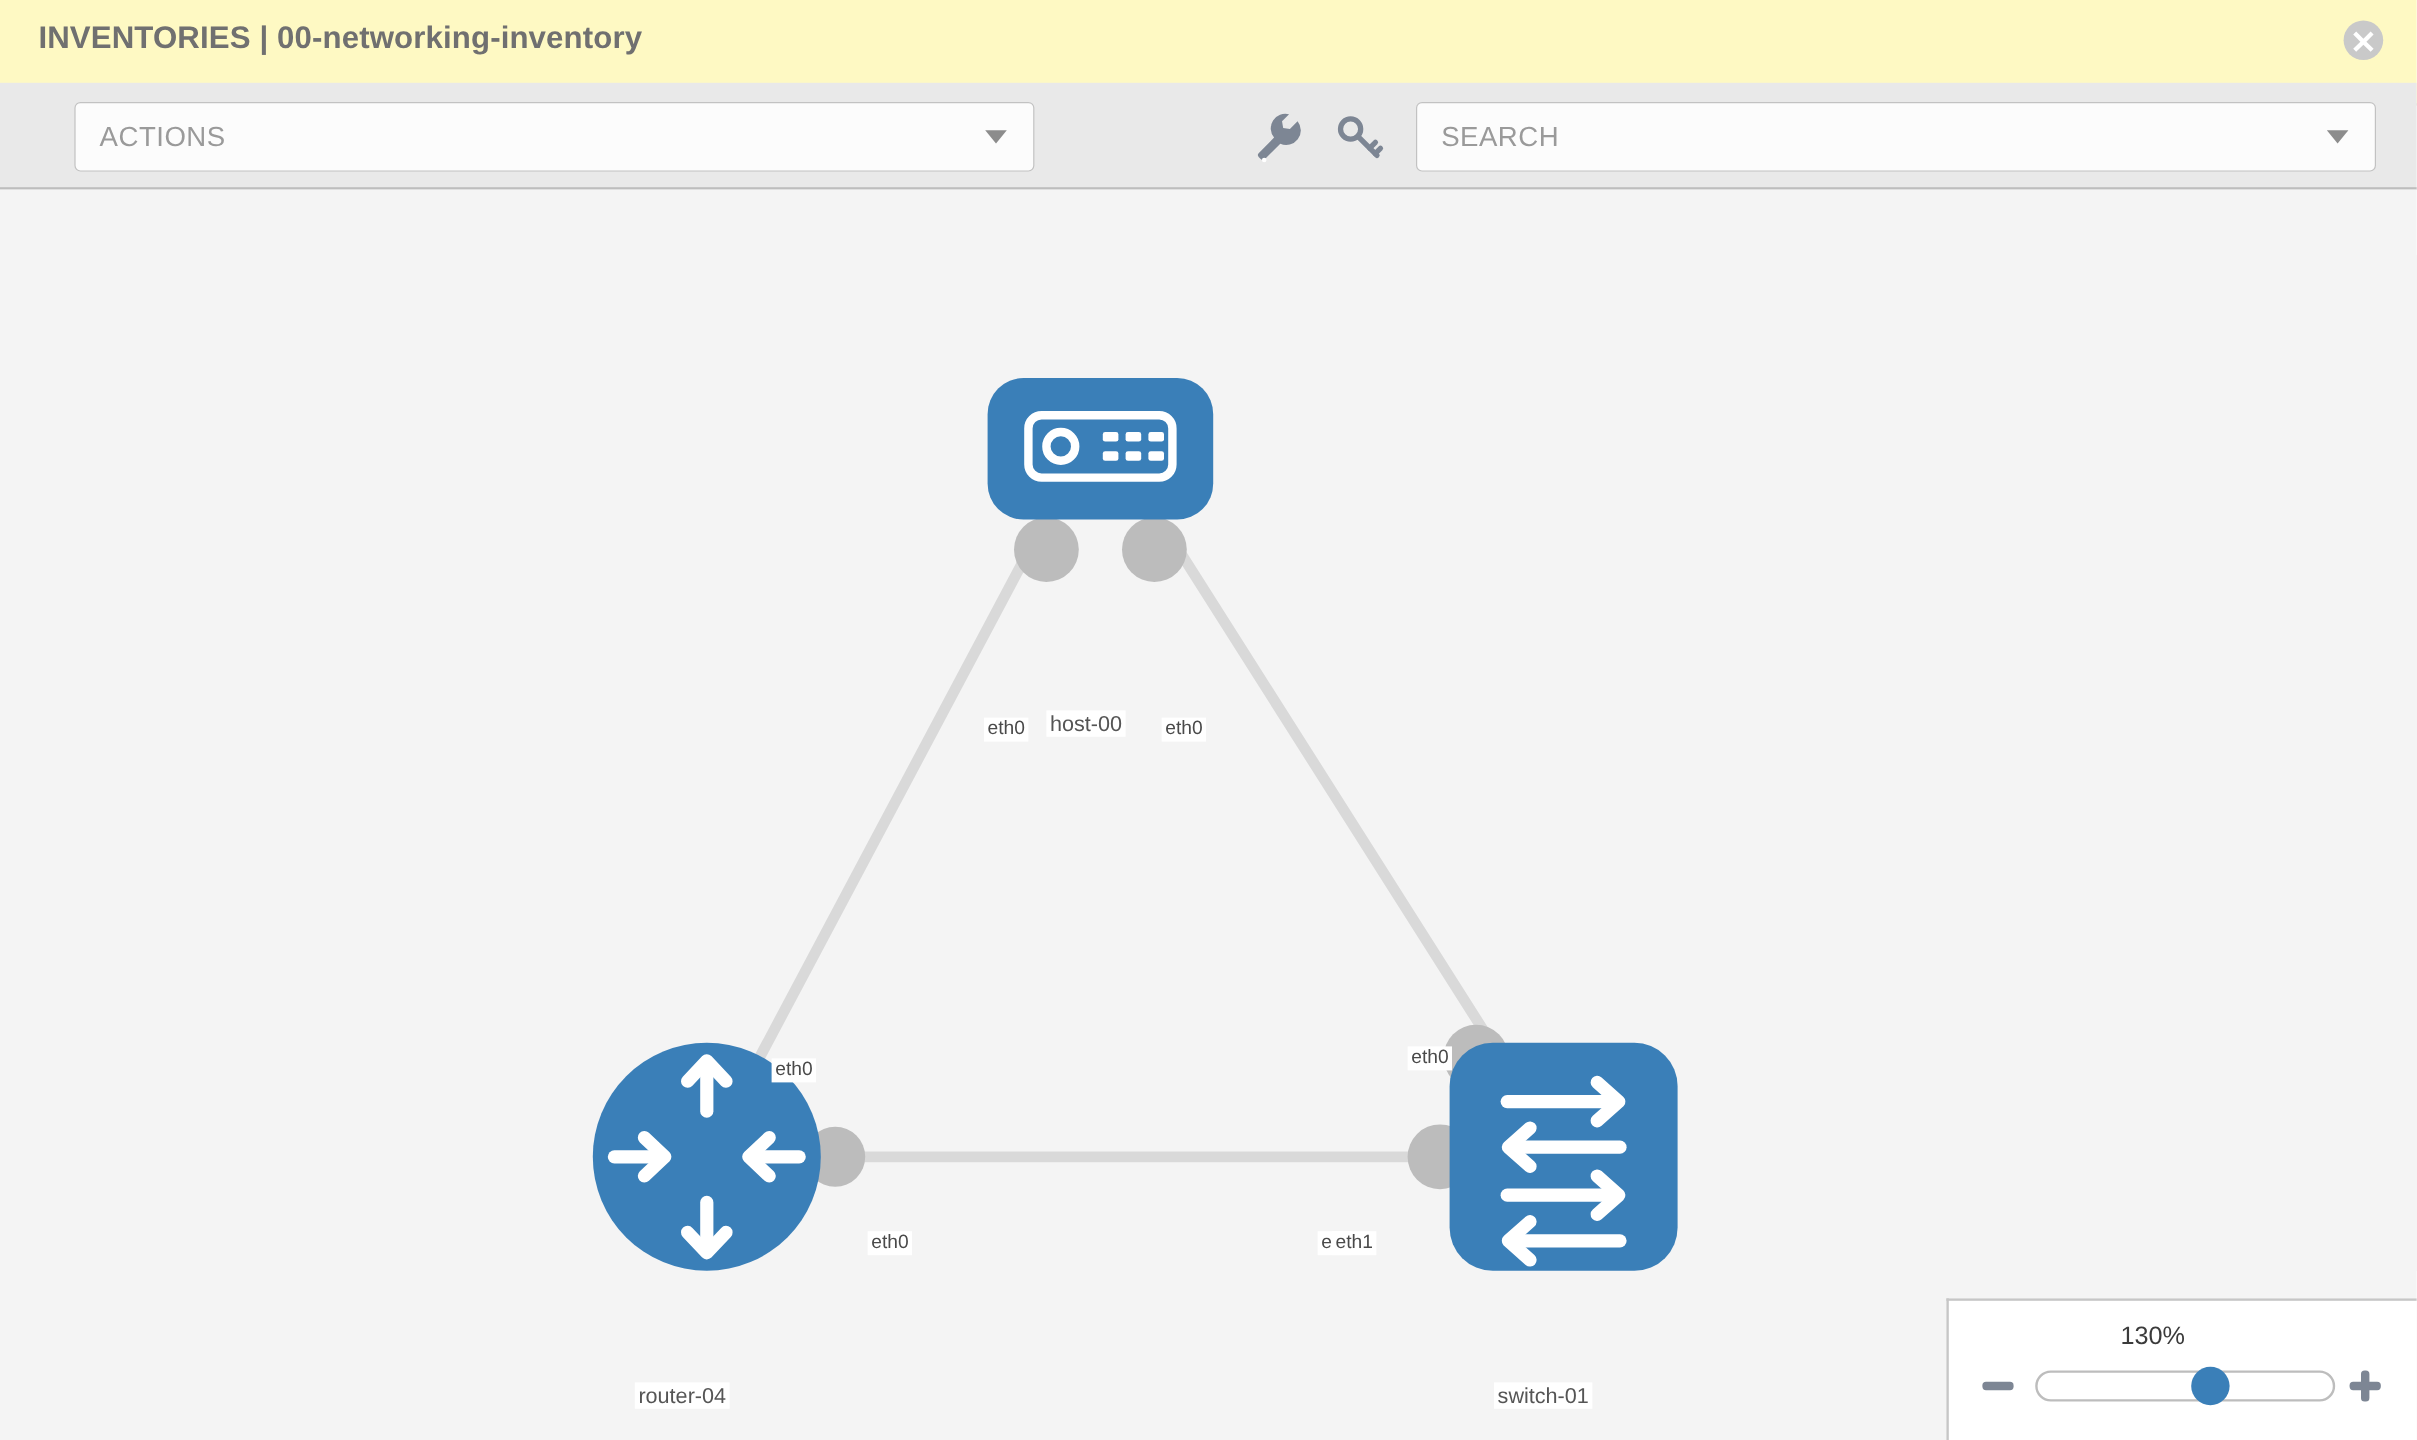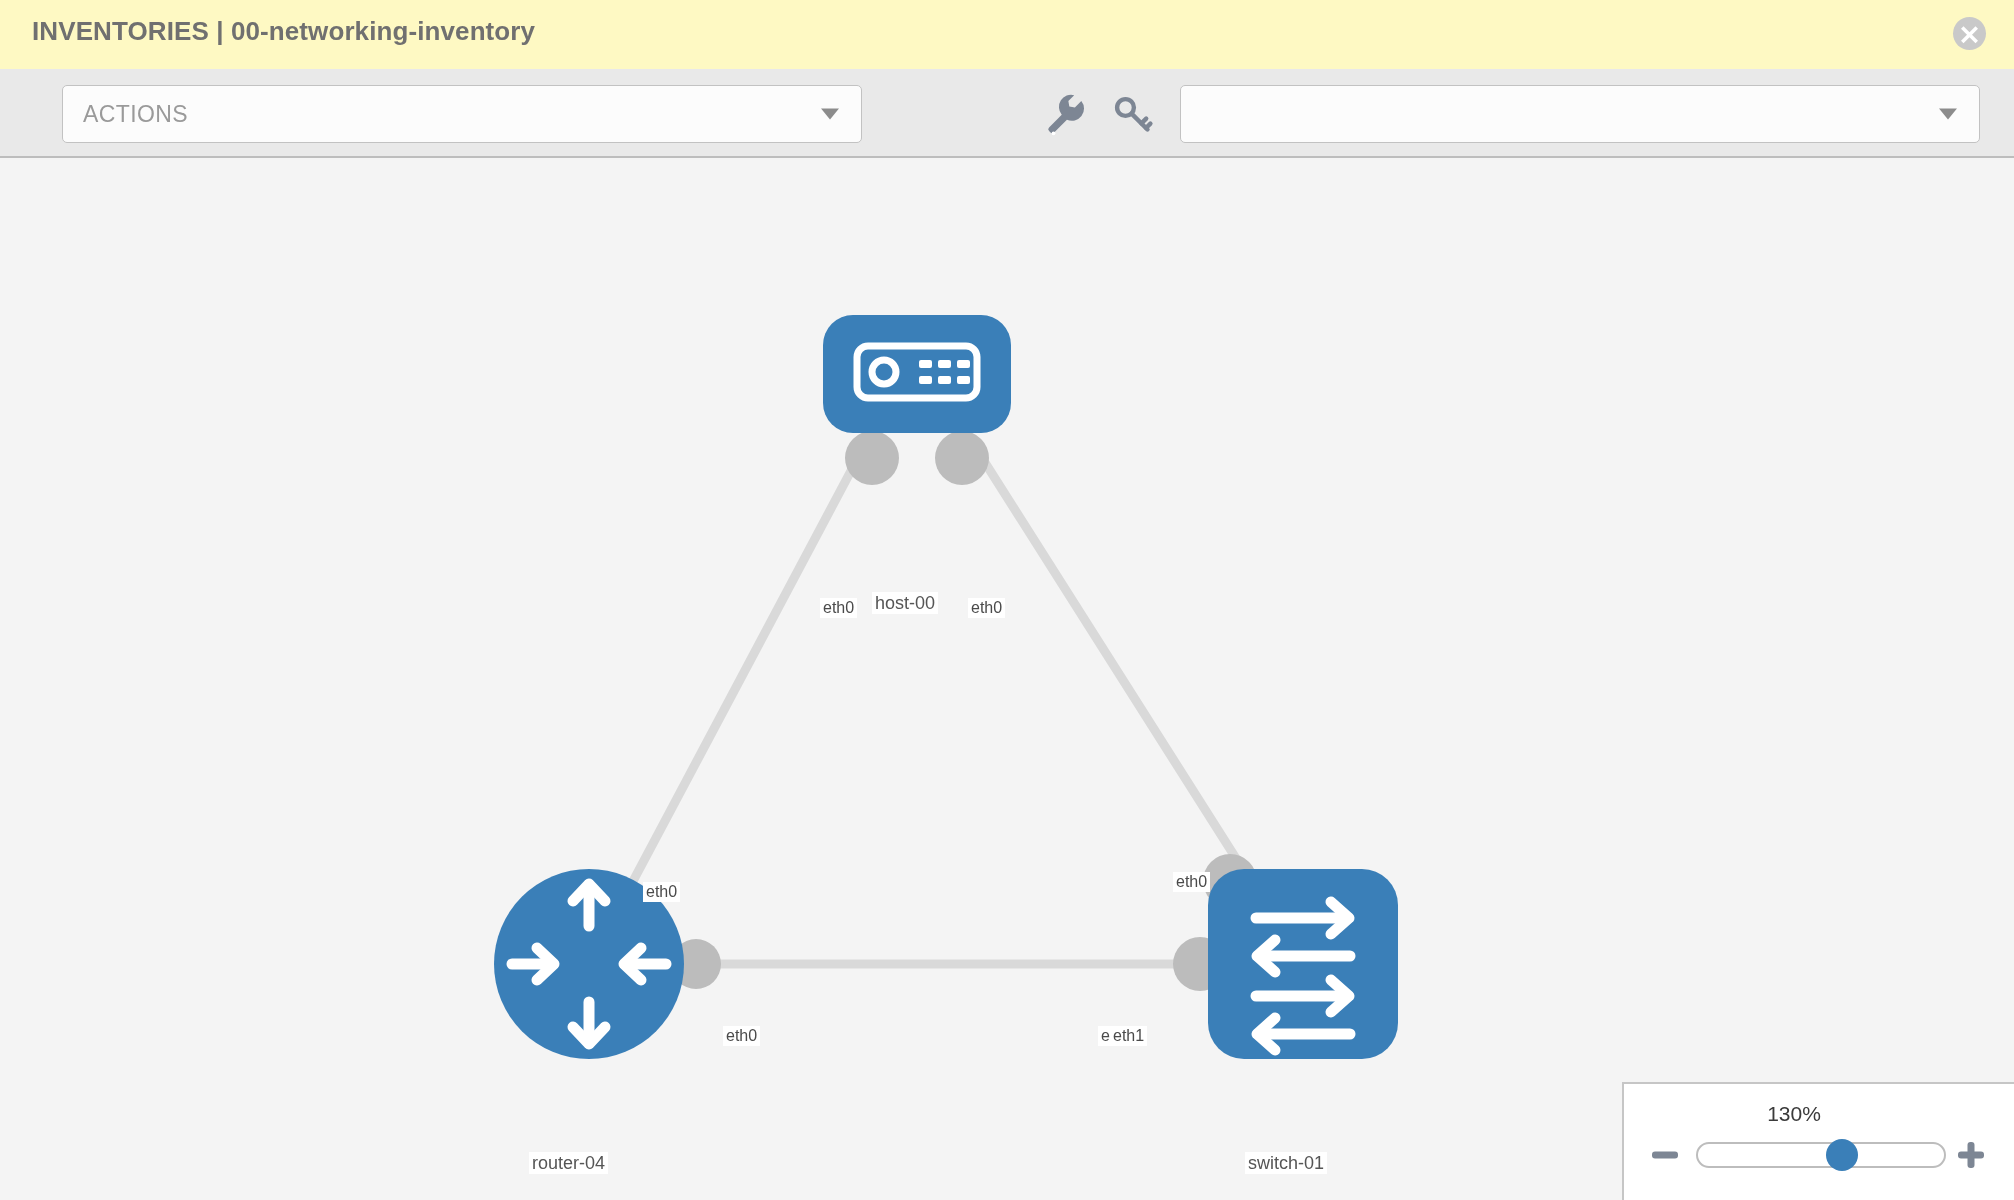--- a/index.html
+++ b/index.html
@@ -230,20 +230,21 @@
       <g fill="none" stroke="#7d8694" stroke-width="4.4" stroke-linecap="round">
         <circle cx="15.5" cy="15.5" r="8.4"></circle>
         <path d="M21.6 21.6 L37.5 37.5"></path>
         <path d="M31.4 31.4 L36.2 26.6"></path>
         <path d="M36.0 36.0 L40.4 31.6"></path>
       </g>
     </svg>
   </div>
 
   <div class="search-box">
+    <input class="search-input" type="text" placeholder="SEARCH" style="">
     <span class="caret"></span>
   </div>
 
   <div class="canvas">
 
     <svg class="topology-svg" viewBox="0 0 2014 1042" aria-hidden="true">
       <defs>
         <clipPath id="clip-host-nub-l">
             <rect x="820" y="273" width="80" height="60"></rect>
           </clipPath>

